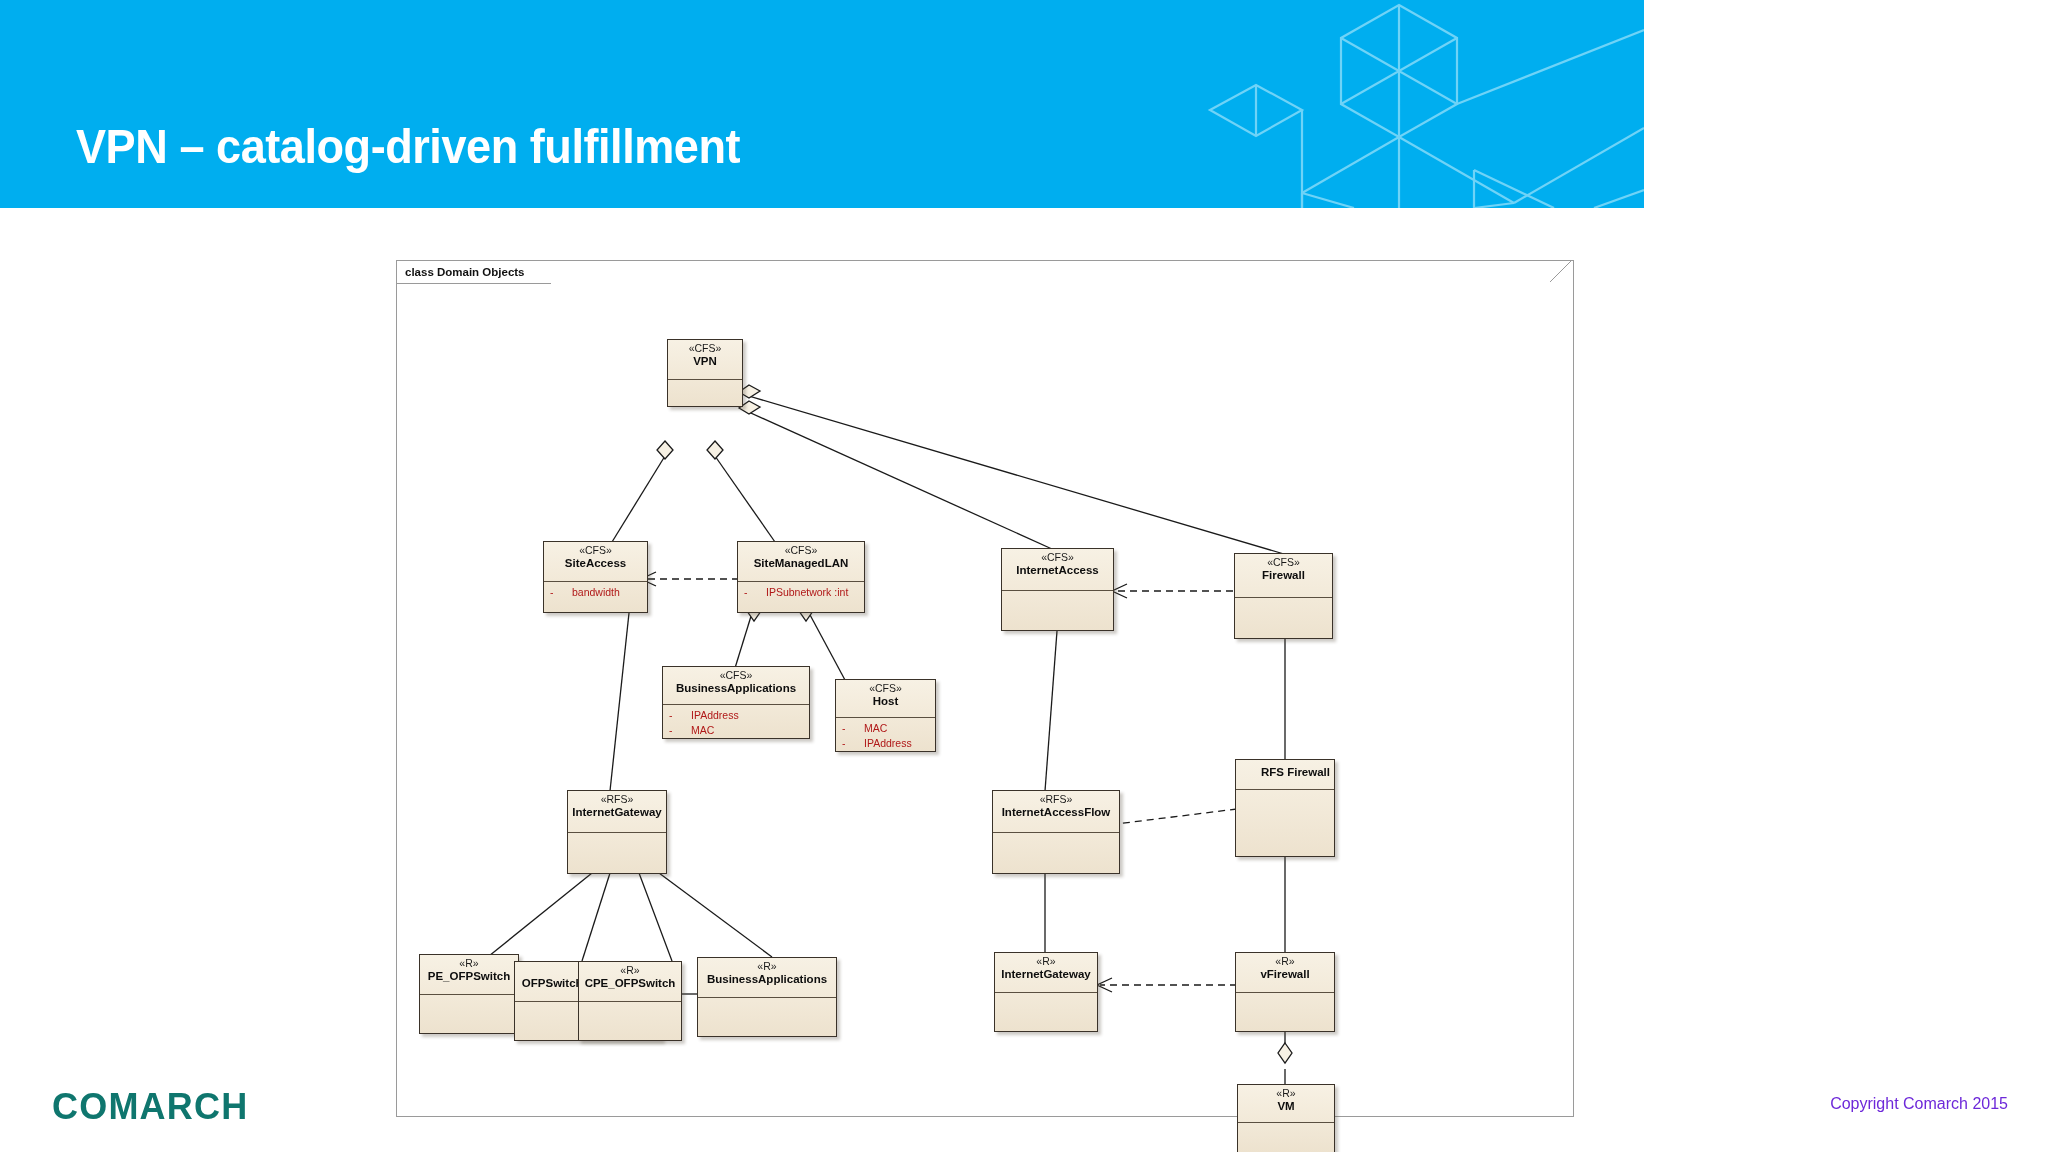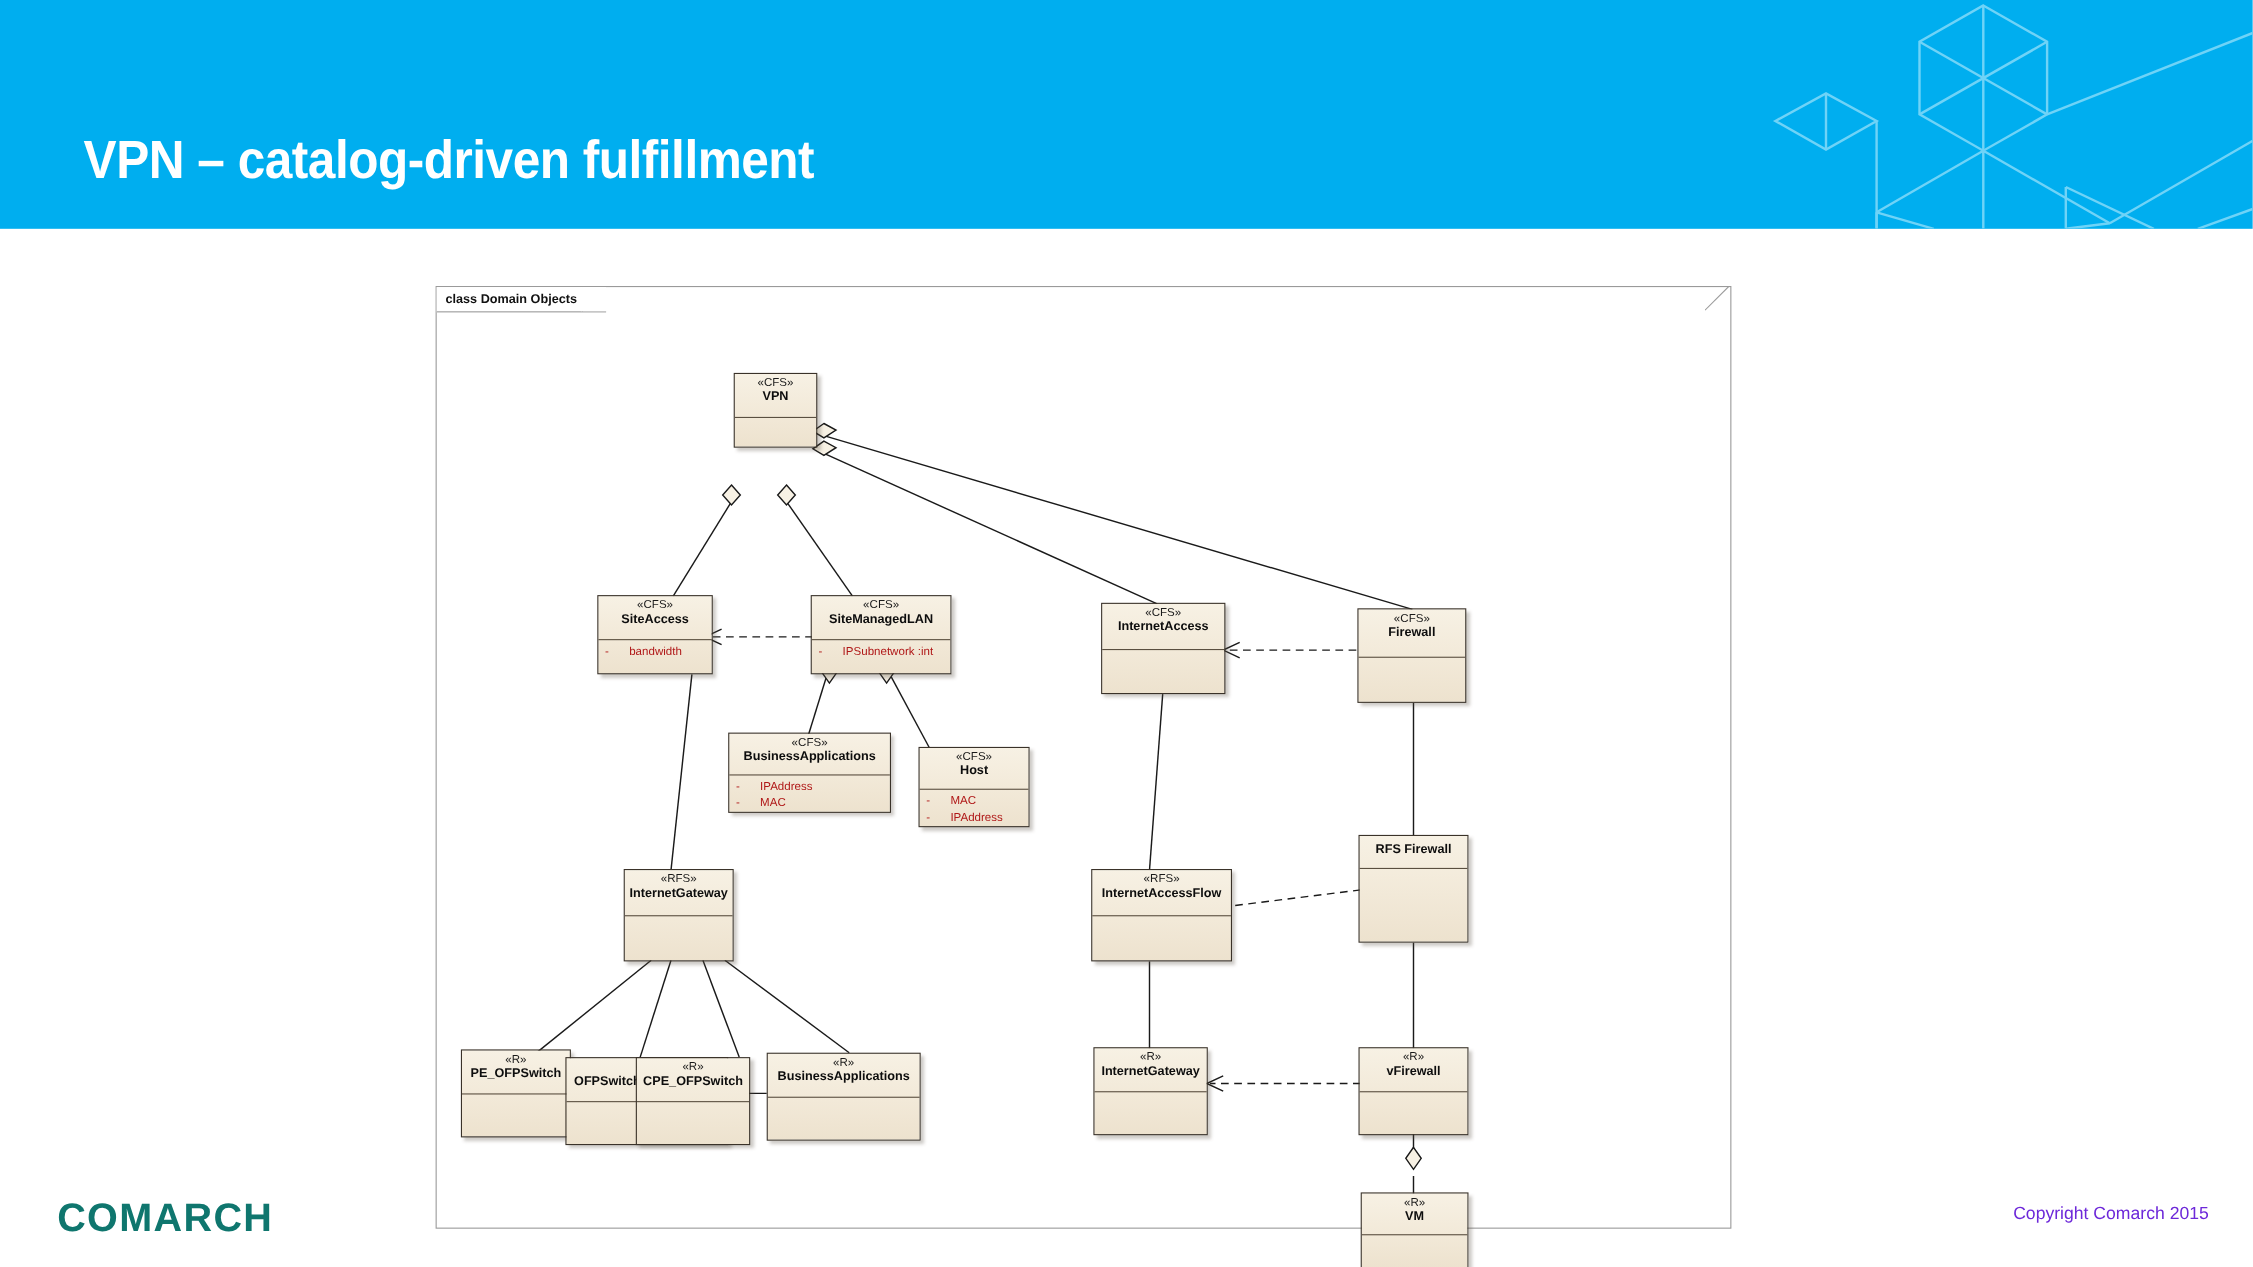--- a/index.html
+++ b/index.html
@@ -6,21 +6,21 @@
   body{
     width:2048px;height:1152px;
     background:#ffffff;
     font-family:"Liberation Sans", sans-serif;
     overflow:hidden;
     position:relative;
   }
 
   
   .banner{
-    position:absolute;left:0;top:0;width:2048px;height:208px;
+    position:absolute;left:0;top:0;width:1644px;height:208px;
     background:#00AEEF;
     overflow:hidden;
   }
   .banner-pattern{
     position:absolute;right:0;top:0;width:470px;height:208px;
     pointer-events:none;
   }
   .slide-title{
     position:absolute;left:76px;top:118px;
     color:#ffffff;
@@ -115,21 +115,21 @@
   }
   .attr{
     font-size:10.5px;
     color:#B01818;
     white-space:nowrap;
     line-height:1.45;
     display:flex;
   }
   .attr .dash{display:inline-block;width:22px;color:#B01818;}
   
-  .node-head.plain{padding-top:6px;padding-bottom:6px;}
+  .node-head.plain{padding-top:6px;padding-bottom:6px;text-align:right;}
 </style>
 </head>
 <body>
 
 <div class="banner">
   <svg class="banner-pattern" viewBox="0 0 470 208" xmlns="http://www.w3.org/2000/svg">
     <g fill="none" stroke="#6FD3F7" stroke-width="2.2">
 
       <path d="M225 5 L283 38 L283 104 L225 137 L167 104 L167 38 Z"></path>
       <path d="M167 38 L283 104 M283 38 L167 104 M225 5 L225 137"></path>

